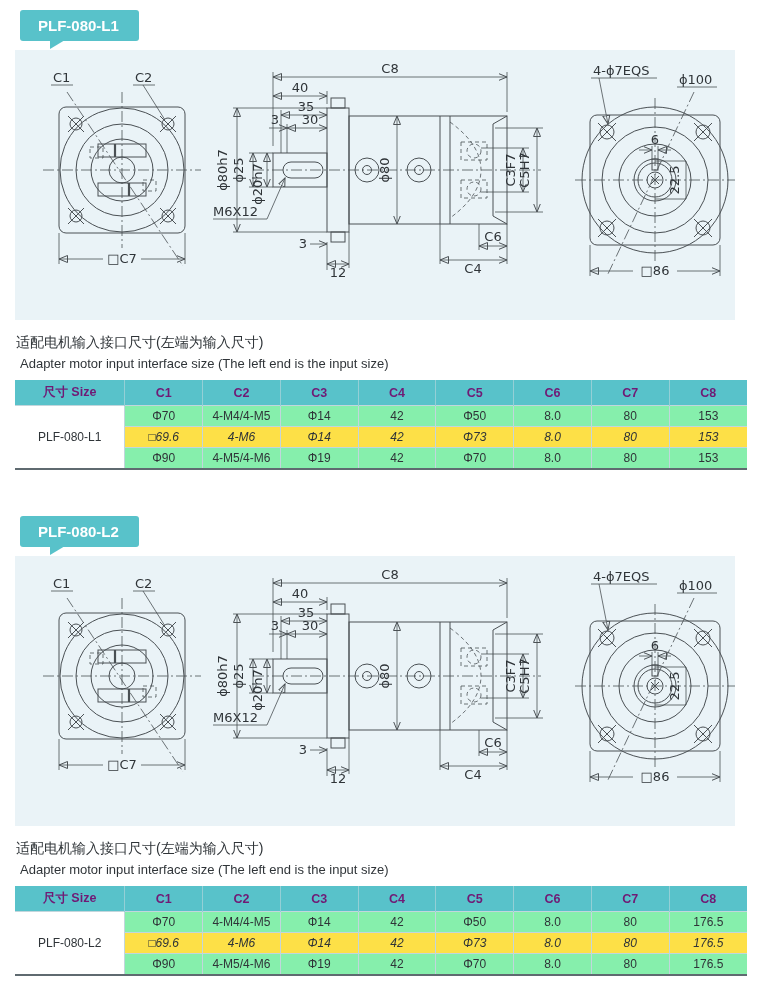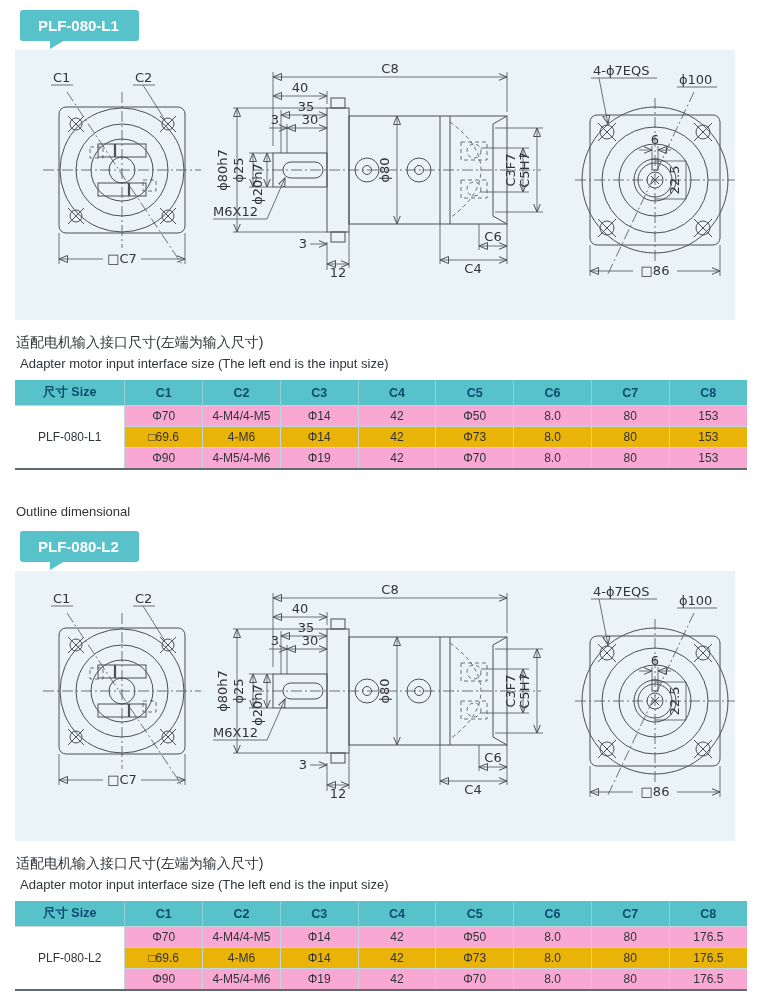--- a/index.html
+++ b/index.html
@@ -36,27 +36,27 @@
   .cap .en{font-size:13px;margin:4px;}
   .outline{margin:34px 0 0 16px;}
   .outline .zh{font-size:15px;font-weight:bold;margin:0 0 4px 0;}
   .outline .en{font-size:13px;margin:0;}
 
   
   table.tbl{width:732px;margin:9px 15px 0 15px;border-collapse:collapse;
             text-align:center;font-size:12px;border-bottom:2px solid #5f6a70;}
   .tbl col.c0{width:15%;}
   .tbl col.cn{width:10.625%;}
-  .tbl thead th{background:#58c2ca;color:#0c4a6e;font-weight:bold;font-size:12.5px;
+  .tbl thead th{background:#58c2ca;color:#701a75;font-weight:bold;font-size:12.5px;
             height:25px;border-left:1px solid #94cfd6;padding:0;}
   .tbl thead th:first-child{border-left:none;}
-  .tbl tbody td{height:20px;padding:0;border:1px solid #c2d6dc;background:#f9a8d4;}
+  .tbl tbody td{height:20px;padding:0;border:1px solid #c2d6dc;background:#86efac;}
   .tbl tbody td:first-child{border-left:none;}
   .tbl tbody td:last-child{border-right:none;}
-  .tbl tbody tr.alt td{background:#eab308;}
+  .tbl tbody tr.alt td{background:#fde047;font-style:italic;}
   .tbl tbody td.model{background:#fff;border-left:none;font-size:12px;}
 </style>
 </head>
 <body>
 
 <div class="page">
 
   <div class="badge badge1">PLF-080-L1</div>
 
   <div class="panel">
@@ -325,21 +325,20 @@
         <td>42</td>
         <td>Φ70</td>
         <td>8.0</td>
         <td>80</td>
         <td>153</td>
       </tr>
     </tbody>
   </table>
 
   <div class="outline">
-    <p class="en">Outline dimensional</p>
   </div>
 
   <div class="badge badge2">PLF-080-L2</div>
 
   <div class="panel">
 <svg class="drw" width="720" height="266" viewBox="0 0 720 266">
   <defs>
     <marker id="arr" markerWidth="10" markerHeight="10" refX="8.5" refY="5" orient="auto-start-reverse" markerUnits="userSpaceOnUse">
       <path d="M0,1.5 L8.5,5 L0,8.5 Z" fill="#4a5054" stroke="none"></path>
     </marker>

